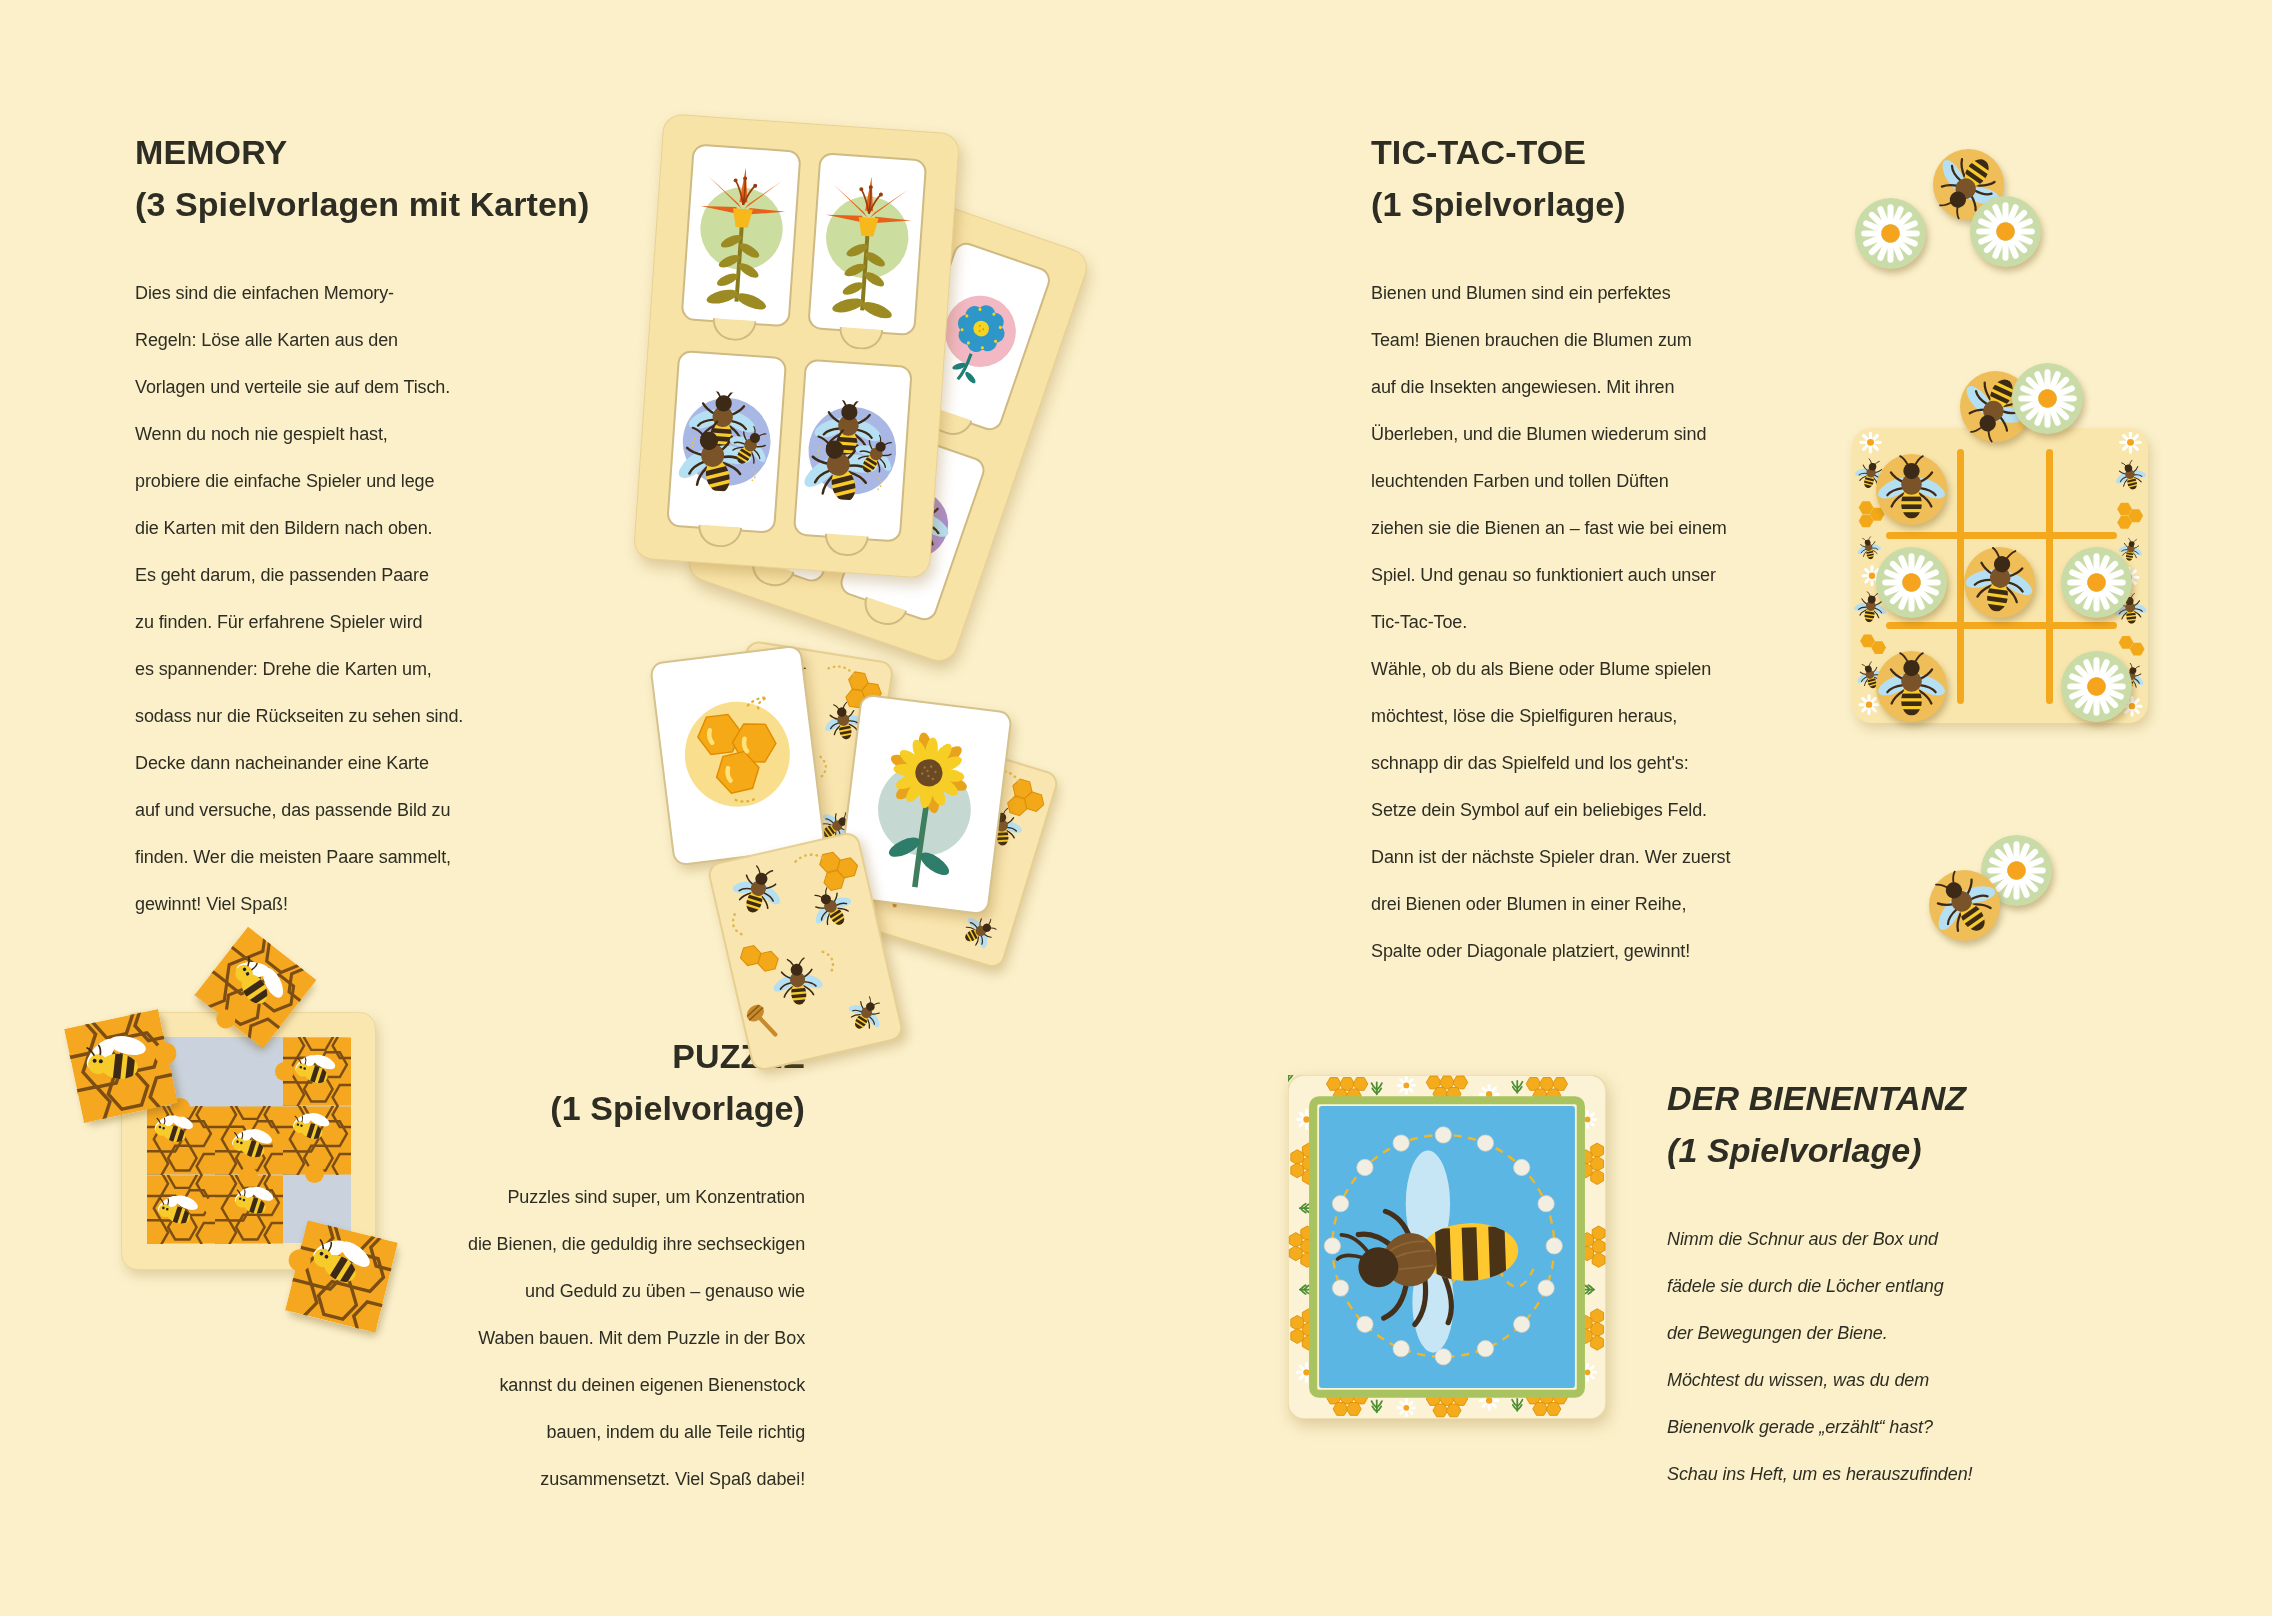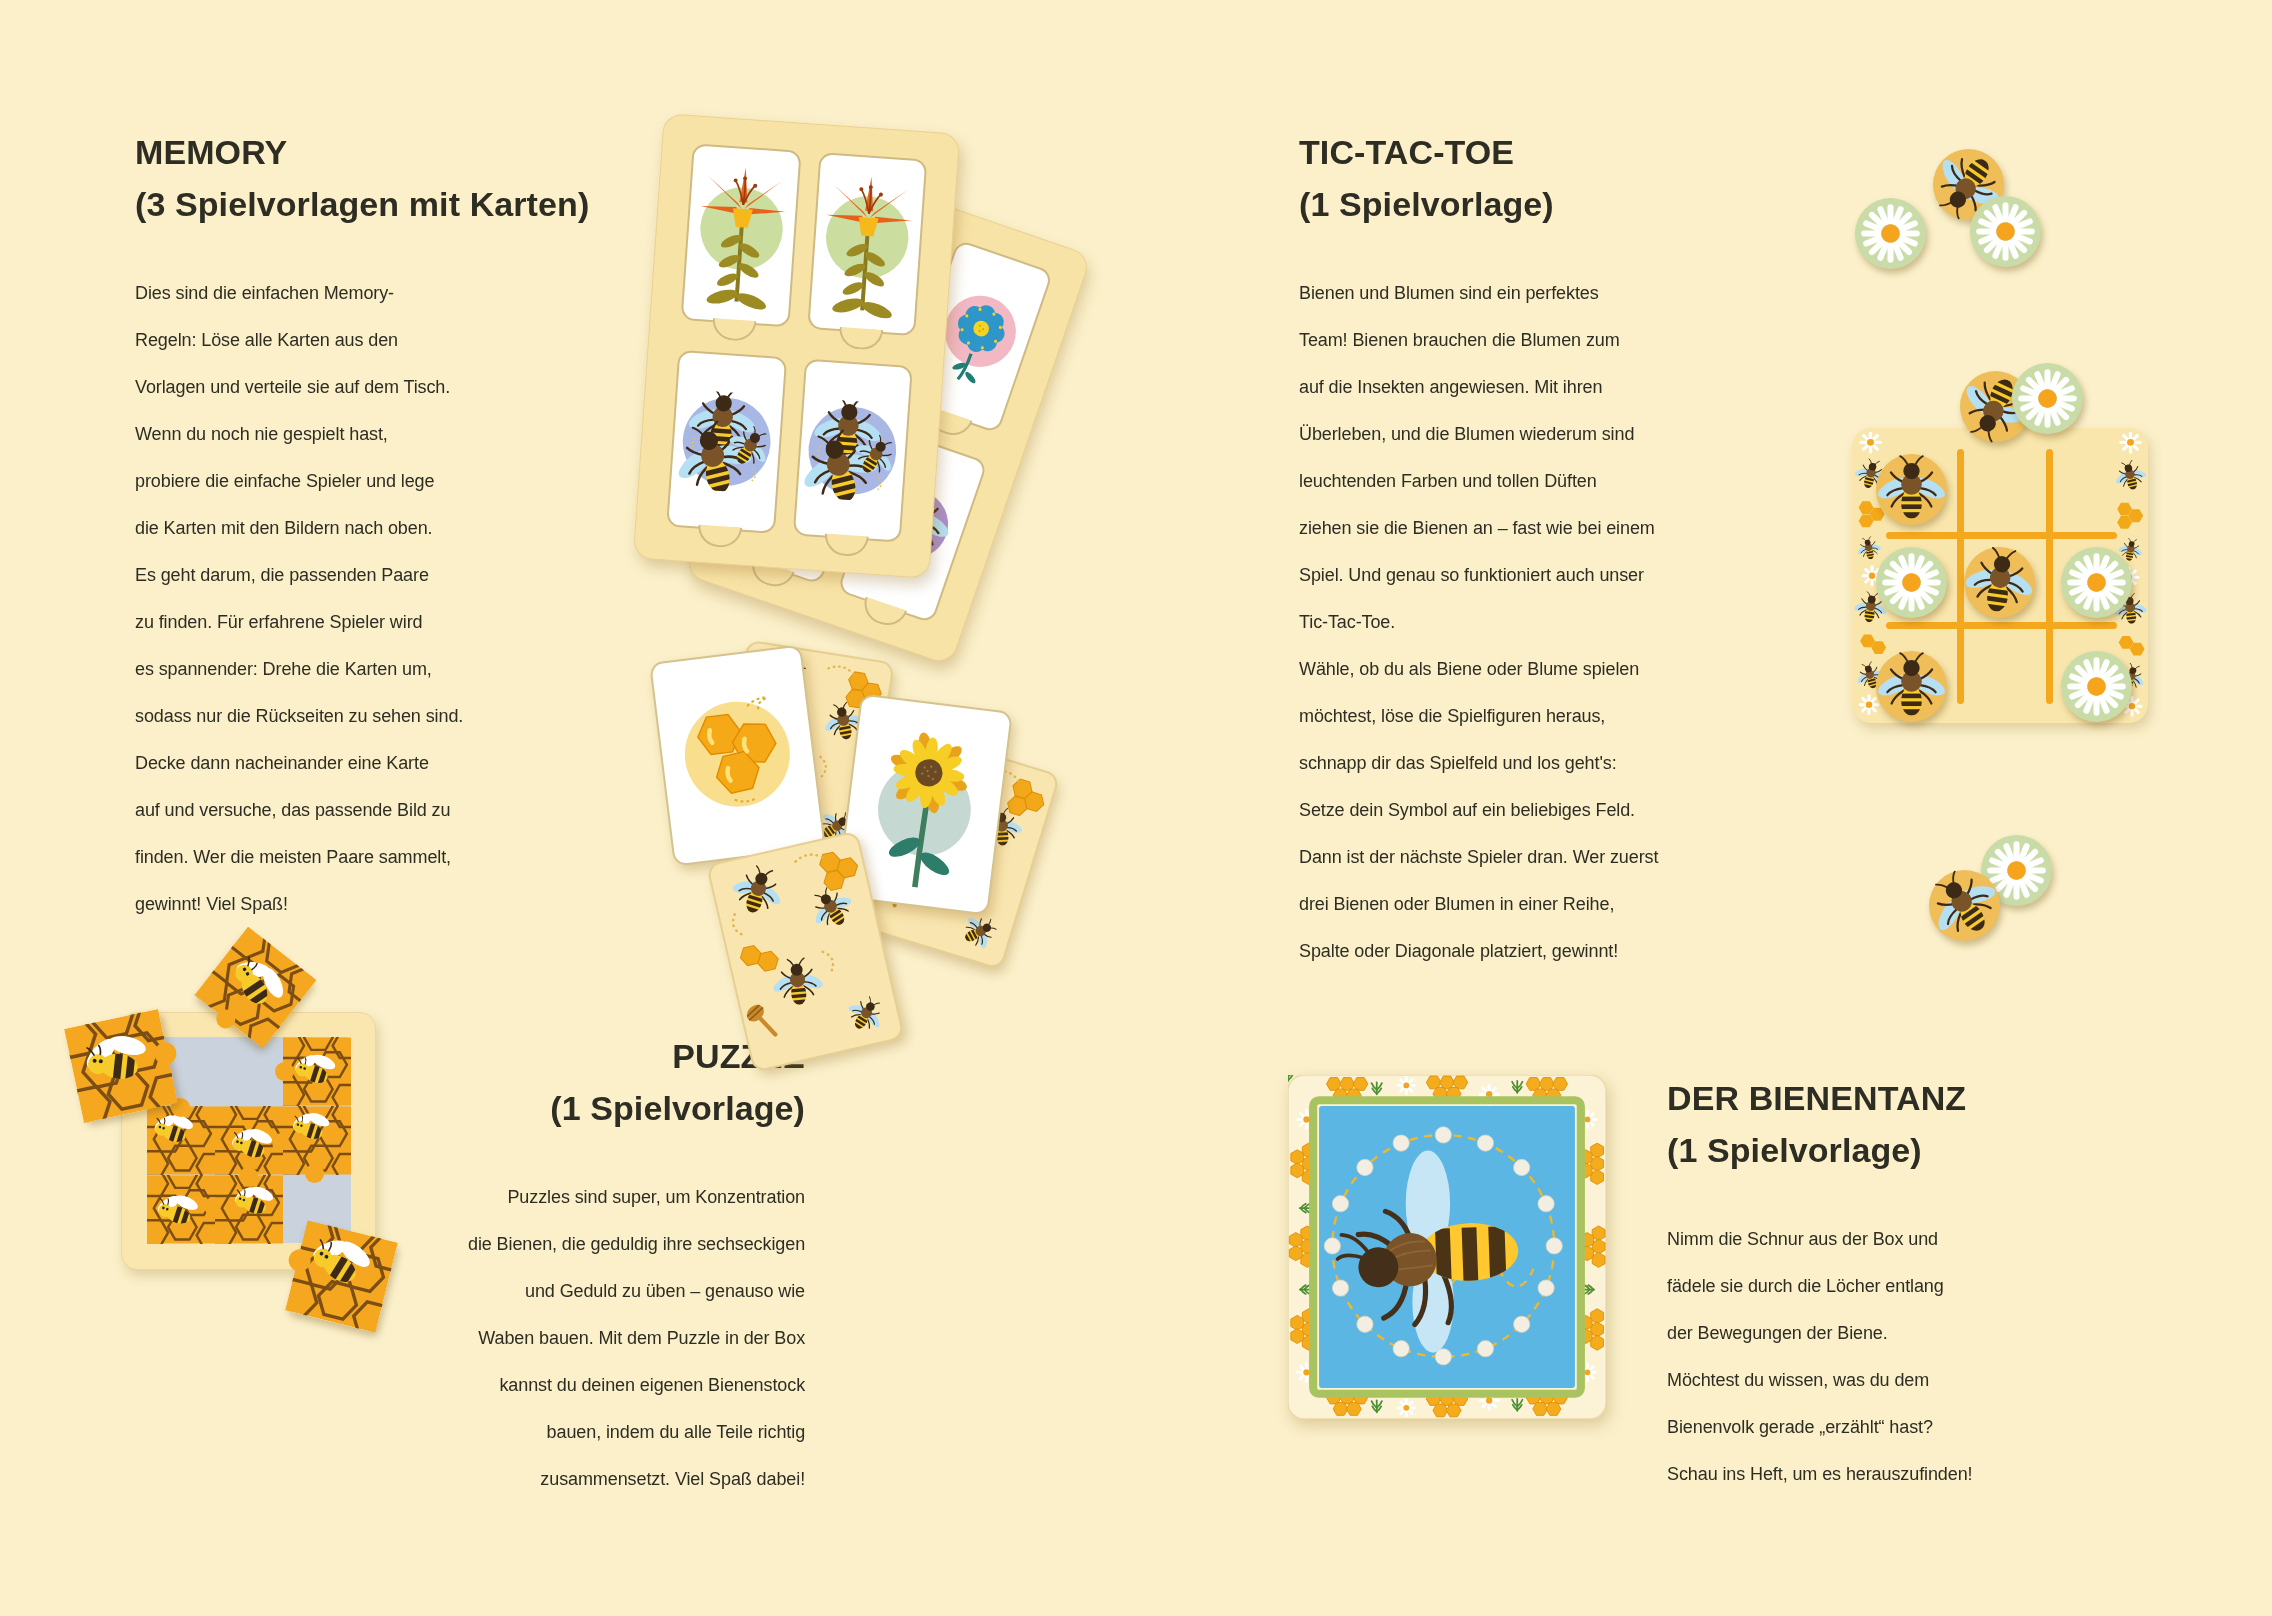--- a/index.html
+++ b/index.html
@@ -366,21 +366,21 @@
         <div class="text-line">zu finden. Für erfahrene Spieler wird</div>
         <div class="text-line">es spannender: Drehe die Karten um,</div>
         <div class="text-line">sodass nur die Rückseiten zu sehen sind.</div>
         <div class="text-line">Decke dann nacheinander eine Karte</div>
         <div class="text-line">auf und versuche, das passende Bild zu</div>
         <div class="text-line">finden. Wer die meisten Paare sammelt,</div>
         <div class="text-line">gewinnt! Viel Spaß!</div>
       </div>
   </section>
 
-  <section class="text-block" style="left:1299px;top:126px;">
+  <section class="text-block" style="left:1371px;top:126px;">
     <h2 class="hd">TIC-TAC-TOE</h2>
     <h3 class="hd">(1 Spielvorlage)</h3>
     <div class="body">
         <div class="text-line">Bienen und Blumen sind ein perfektes</div>
         <div class="text-line">Team! Bienen brauchen die Blumen zum</div>
         <div class="text-line">auf die Insekten angewiesen. Mit ihren</div>
         <div class="text-line">Überleben, und die Blumen wiederum sind</div>
         <div class="text-line">leuchtenden Farben und tollen Düften</div>
         <div class="text-line">ziehen sie die Bienen an – fast wie bei einem</div>
         <div class="text-line">Spiel. Und genau so funktioniert auch unser</div>
@@ -402,21 +402,21 @@
         <div class="text-line">Puzzles sind super, um Konzentration</div>
         <div class="text-line">die Bienen, die geduldig ihre sechseckigen</div>
         <div class="text-line">und Geduld zu üben – genauso wie</div>
         <div class="text-line">Waben bauen. Mit dem Puzzle in der Box</div>
         <div class="text-line">kannst du deinen eigenen Bienenstock</div>
         <div class="text-line">bauen, indem du alle Teile richtig</div>
         <div class="text-line">zusammensetzt. Viel Spaß dabei!</div>
       </div>
   </section>
 
-  <section class="text-block" style="left:1667px;top:1072px;">
+  <section class="text-block" style="left:1667px;top:1072px;font-style:italic;">
     <h2 class="hd">DER BIENENTANZ</h2>
     <h3 class="hd">(1 Spielvorlage)</h3>
     <div class="body">
         <div class="text-line">Nimm die Schnur aus der Box und</div>
         <div class="text-line">fädele sie durch die Löcher entlang</div>
         <div class="text-line">der Bewegungen der Biene.</div>
         <div class="text-line">Möchtest du wissen, was du dem</div>
         <div class="text-line">Bienenvolk gerade „erzählt“ hast?</div>
         <div class="text-line">Schau ins Heft, um es herauszufinden!</div>
       </div>

